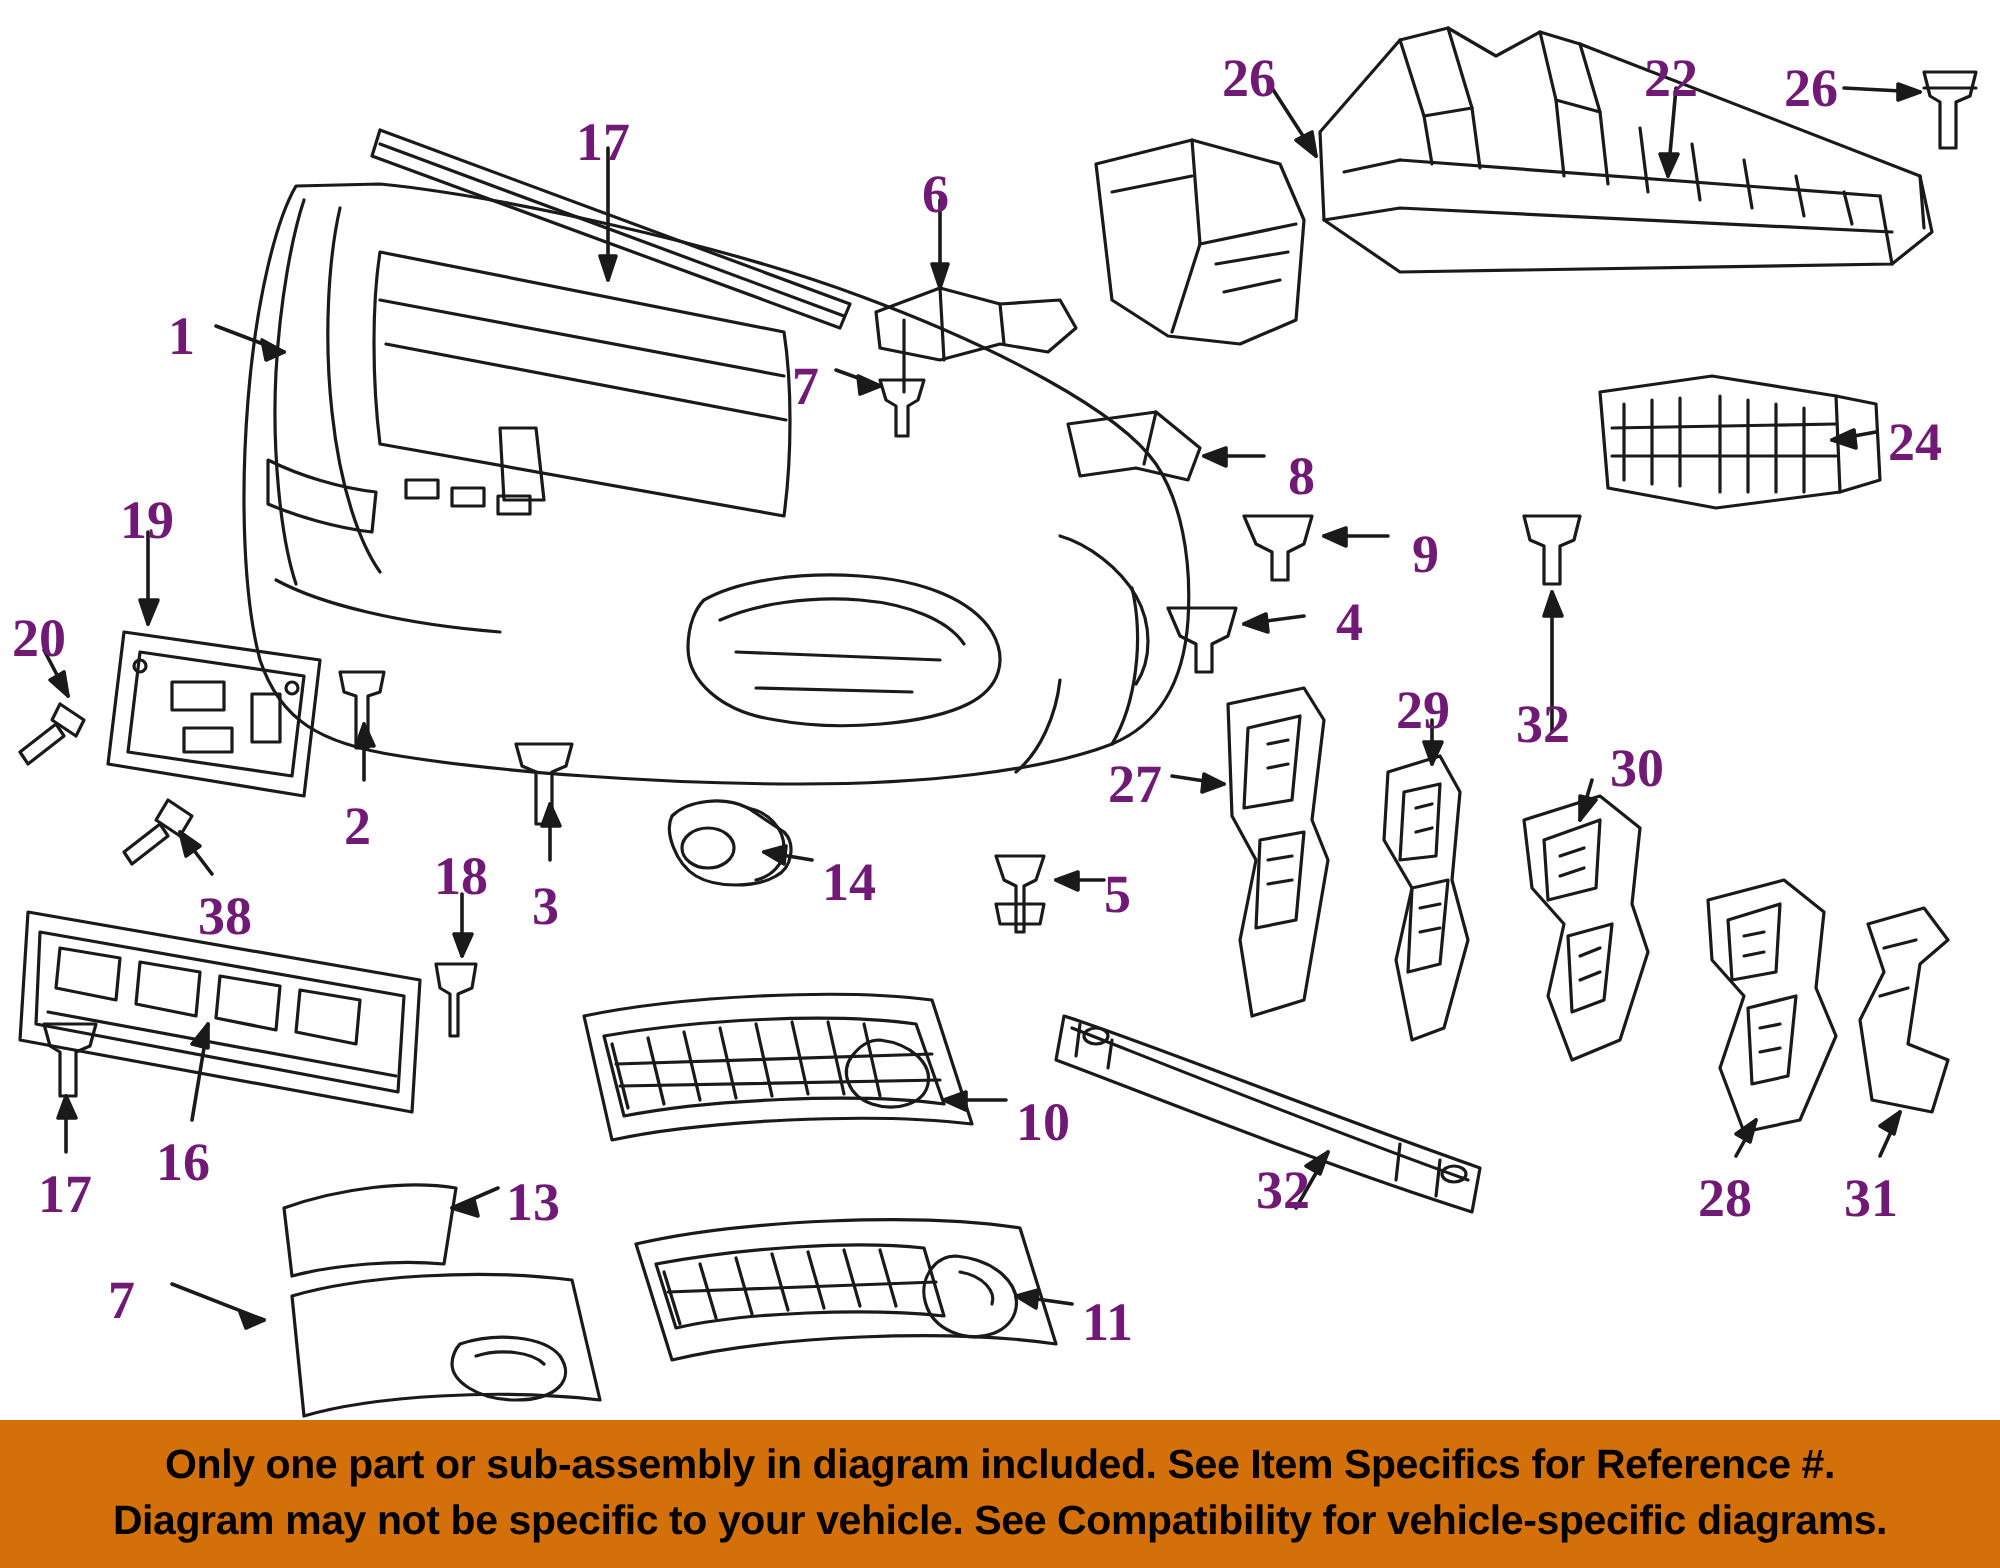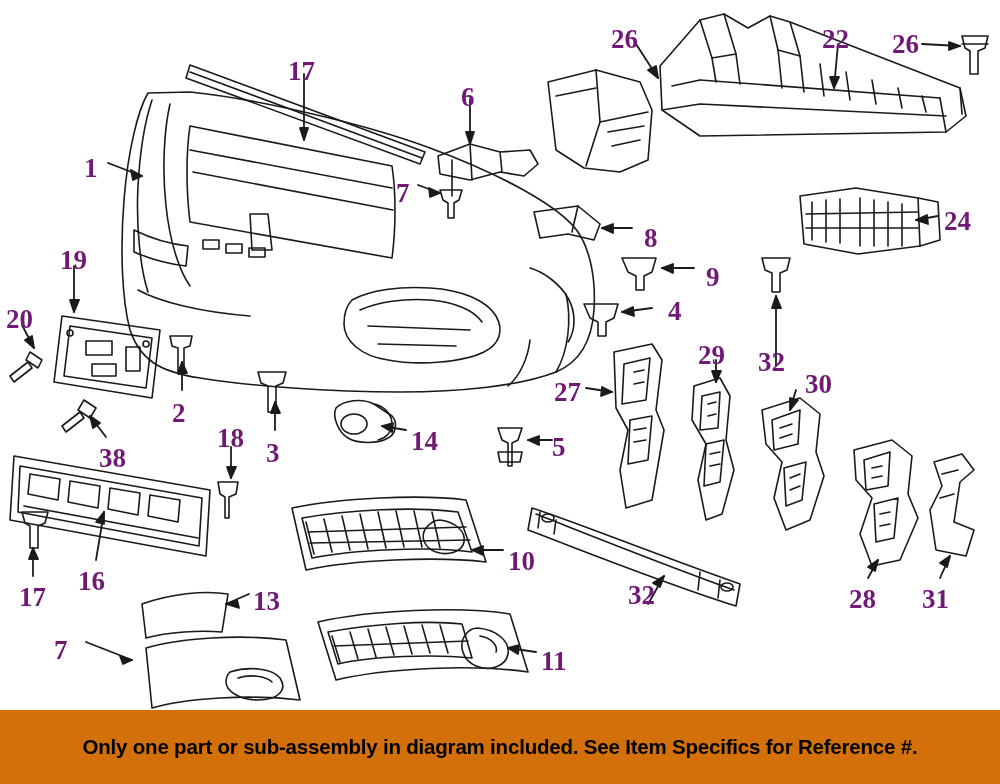--- a/index.html
+++ b/index.html
@@ -427,15 +427,16 @@
     <div class="callout" style="left:554px; top:379px;">27</div>
     <div class="callout" style="left:849px; top:586px;">28</div>
     <div class="callout" style="left:698px; top:342px;">29</div>
     <div class="callout" style="left:777px; top:371px;margin-left:28px;">30</div>
     <div class="callout" style="left:922px; top:586px;text-align:right;">31</div>
     <div class="callout" style="left:628px; top:582px;">32</div>
   </div>
 
   <div id="footer-banner">
     <div class="line">Only one part or sub-assembly in diagram included. See Item Specifics for Reference #.</div>
+    <div class="line">Diagram may not be specific to your vehicle. See Compatibility for vehicle-specific diagrams.</div>
   </div>
 
 </div>
 
 </body></html>

